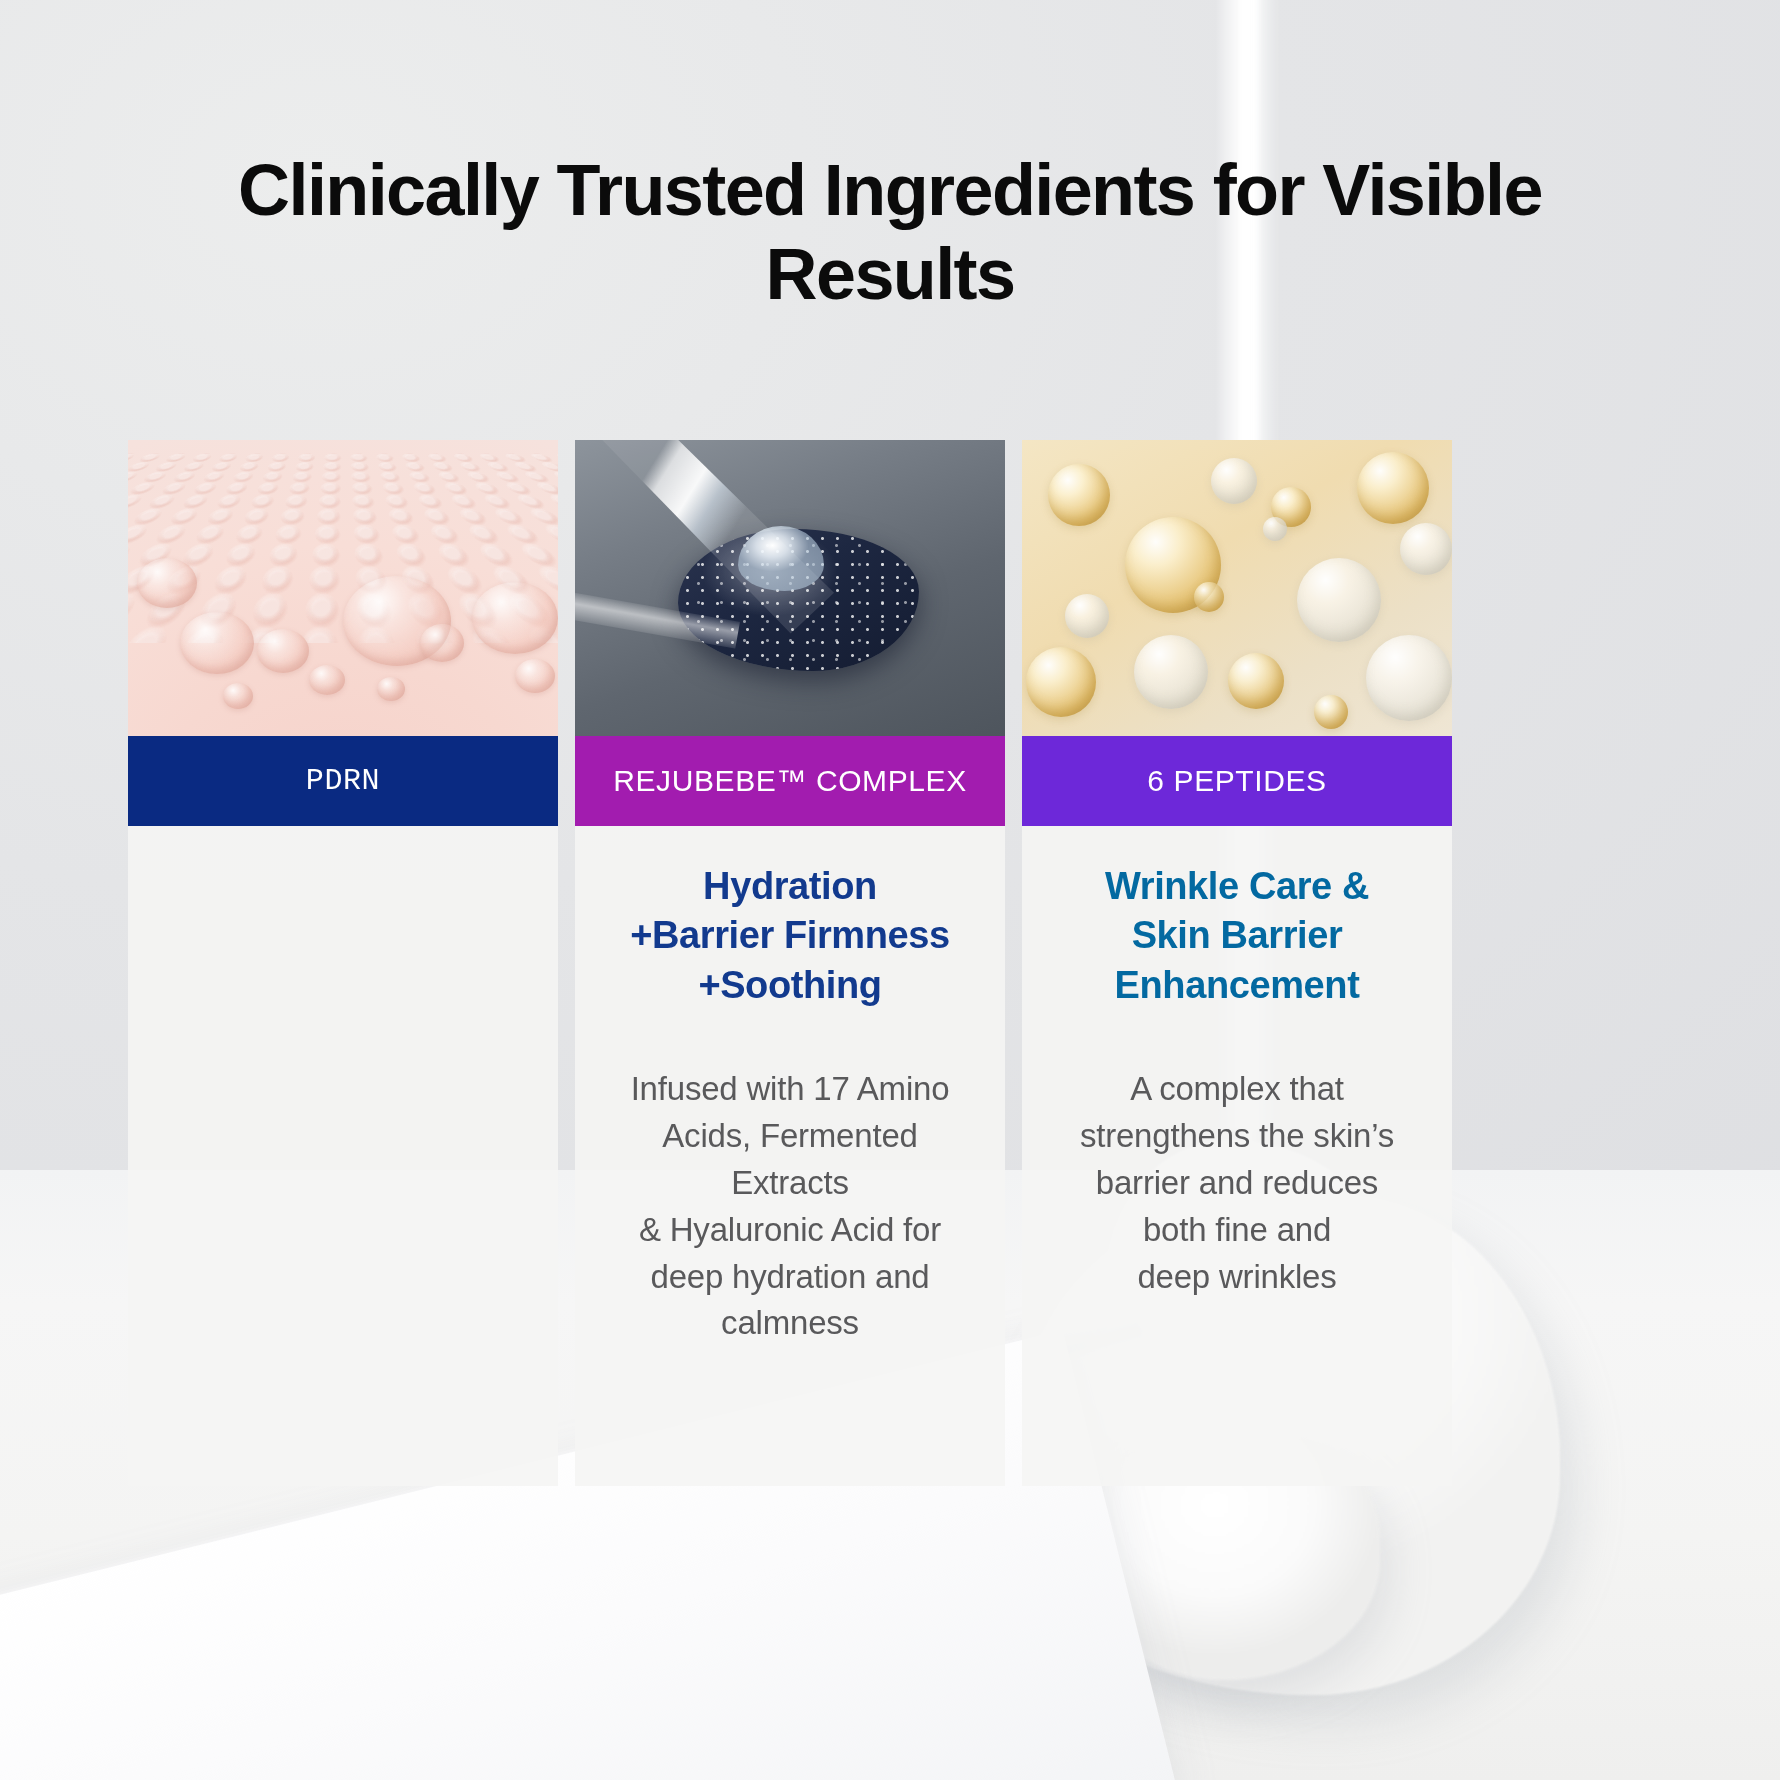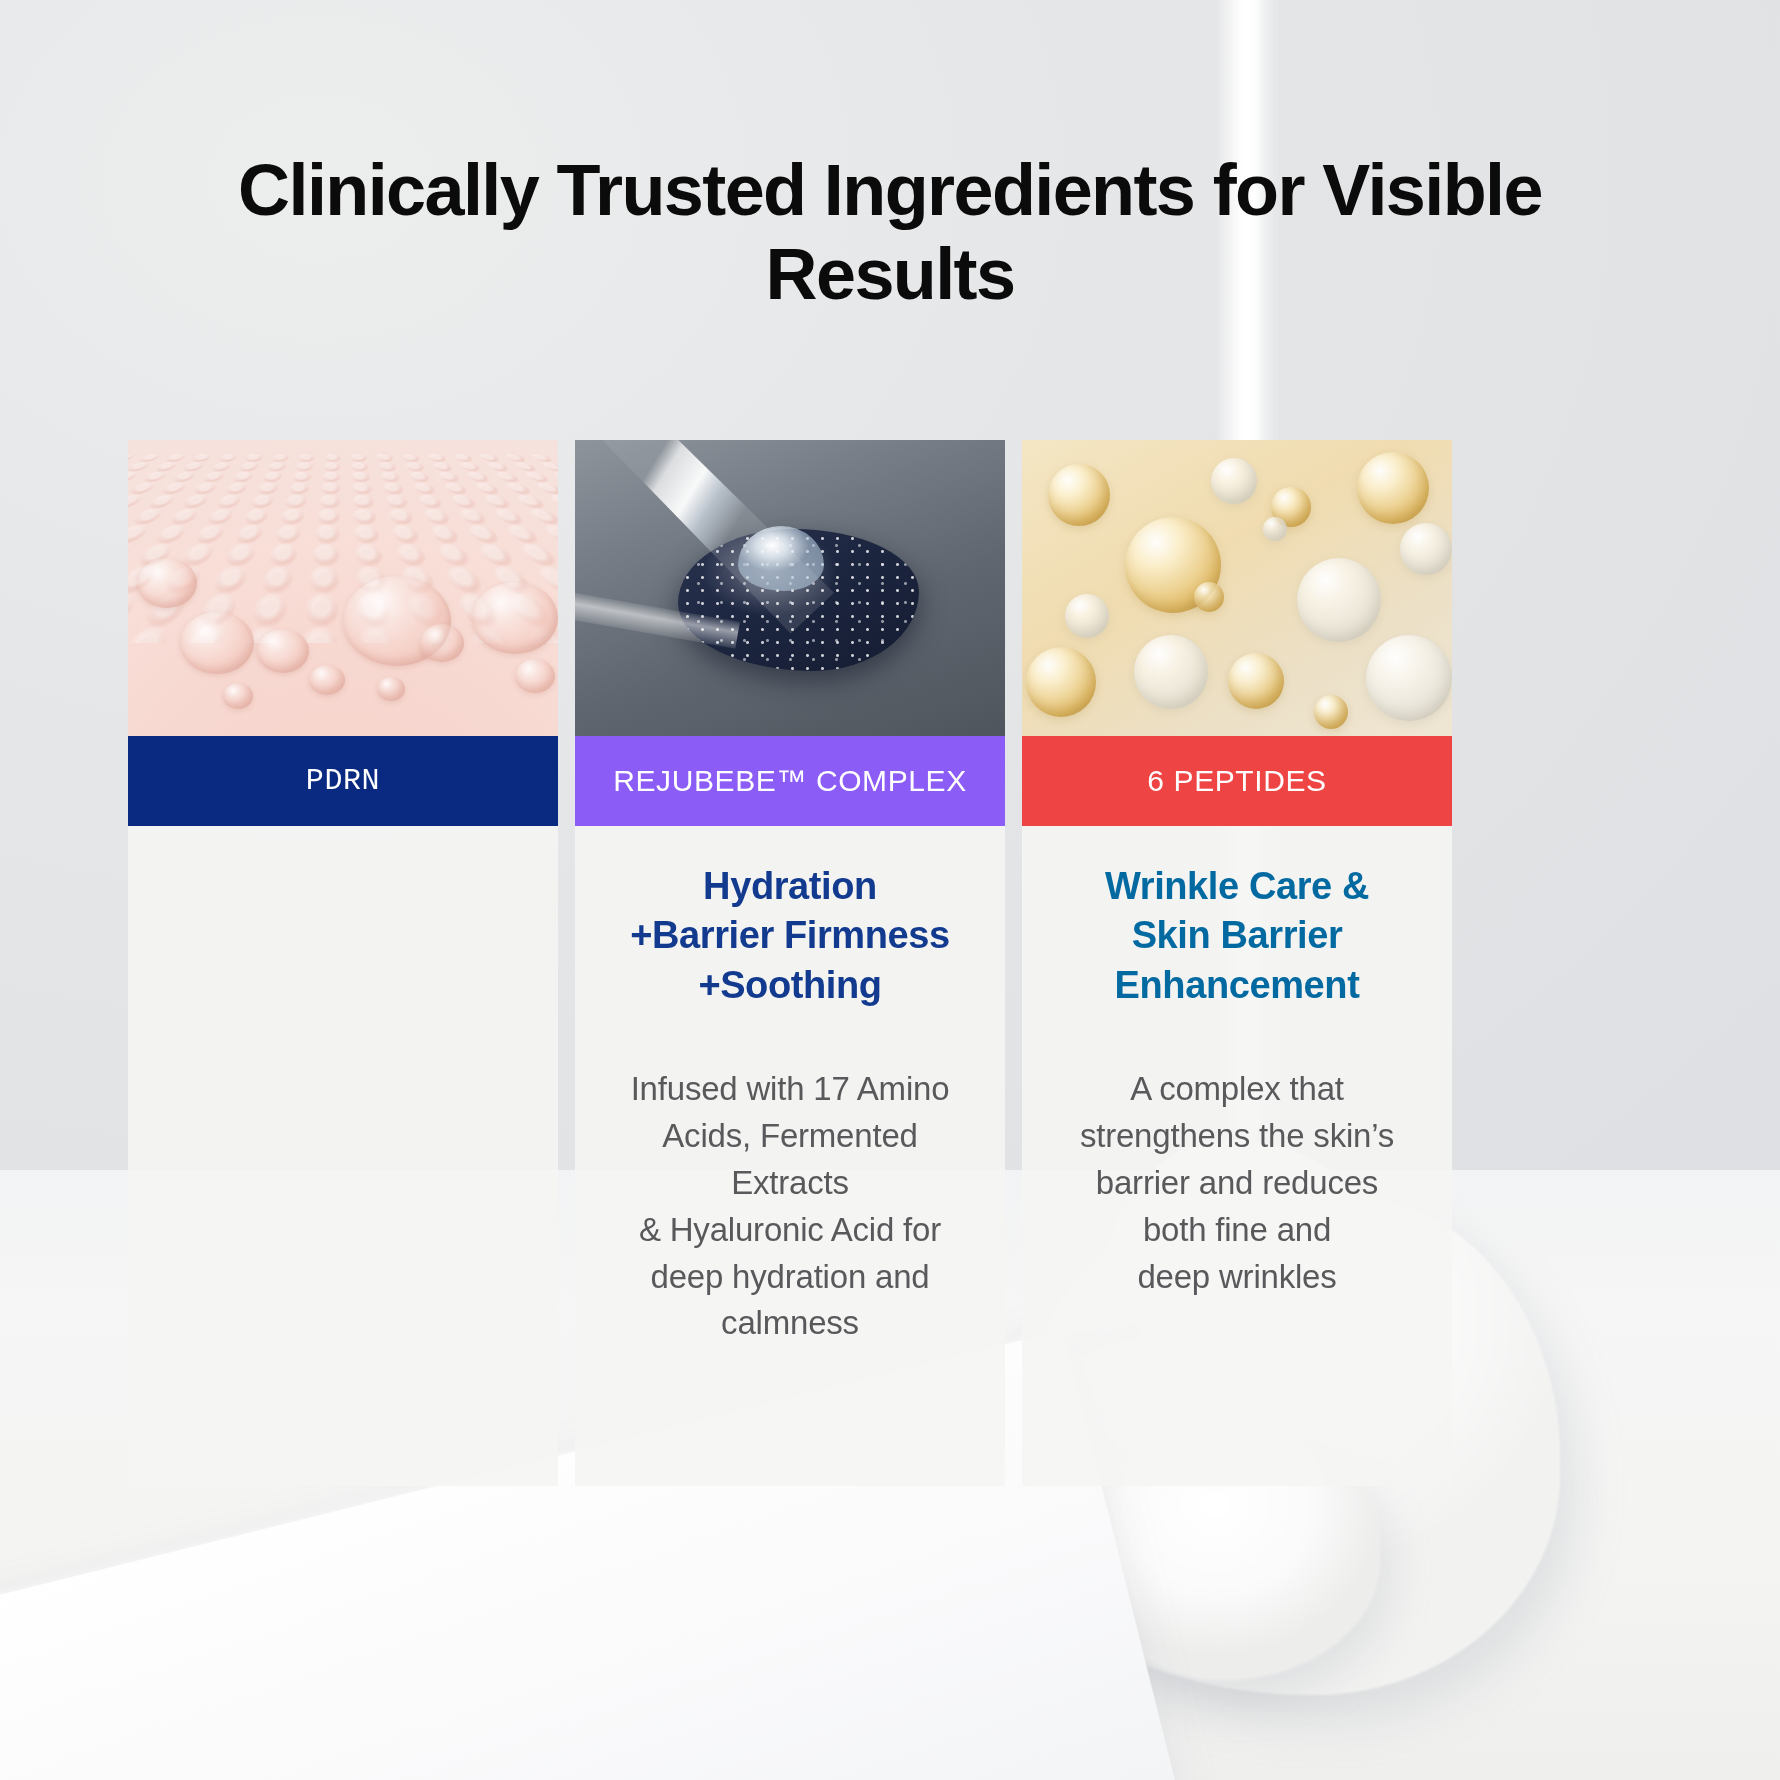--- a/index.html
+++ b/index.html
@@ -265,21 +265,21 @@
       </div>
     </div>
 
     <div class="card">
       <div class="card-photo photo-rejubebe">
         <div class="gel"></div>
         <div class="stick"></div>
         <div class="pipette"></div>
         <div class="droplet"></div>
       </div>
-      <div class="card-header" style="background: #8b5cf6;">
+      <div class="card-header" style="background: #a21caf;">
         <span>REJUBEBE™ COMPLEX</span>
       </div>
       <div class="card-body">
         <div class="card-benefit" style="color: rgb(18, 58, 142);">Hydration
 +Barrier Firmness
 +Soothing</div>
         <div class="card-desc" style="color: rgb(89, 89, 91);">Infused with 17 Amino
 Acids, Fermented Extracts
 &amp; Hyaluronic Acid for
 deep hydration and
@@ -298,21 +298,21 @@
         <div class="pb" style="left:64%;top:40%;width:84px;height:84px;"></div>
         <div class="gb" style="left:40%;top:48%;width:30px;height:30px;"></div>
         <div class="pb" style="left:10%;top:52%;width:44px;height:44px;"></div>
         <div class="gb" style="left:1%;top:70%;width:70px;height:70px;"></div>
         <div class="pb" style="left:26%;top:66%;width:74px;height:74px;"></div>
         <div class="gb" style="left:48%;top:72%;width:56px;height:56px;"></div>
         <div class="pb" style="left:80%;top:66%;width:86px;height:86px;"></div>
         <div class="gb" style="left:68%;top:86%;width:34px;height:34px;"></div>
         <div class="pb" style="left:56%;top:26%;width:24px;height:24px;"></div>
       </div>
-      <div class="card-header" style="background: #ef4444;">
+      <div class="card-header" style="background: #6d28d9;">
         <span>6 PEPTIDES</span>
       </div>
       <div class="card-body">
         <div class="card-benefit" style="color: #0369a1;">Wrinkle Care &amp;
 Skin Barrier
 Enhancement</div>
         <div class="card-desc" style="color: rgb(89, 89, 91);">A complex that
 strengthens the skin’s
 barrier and reduces
 both fine and

